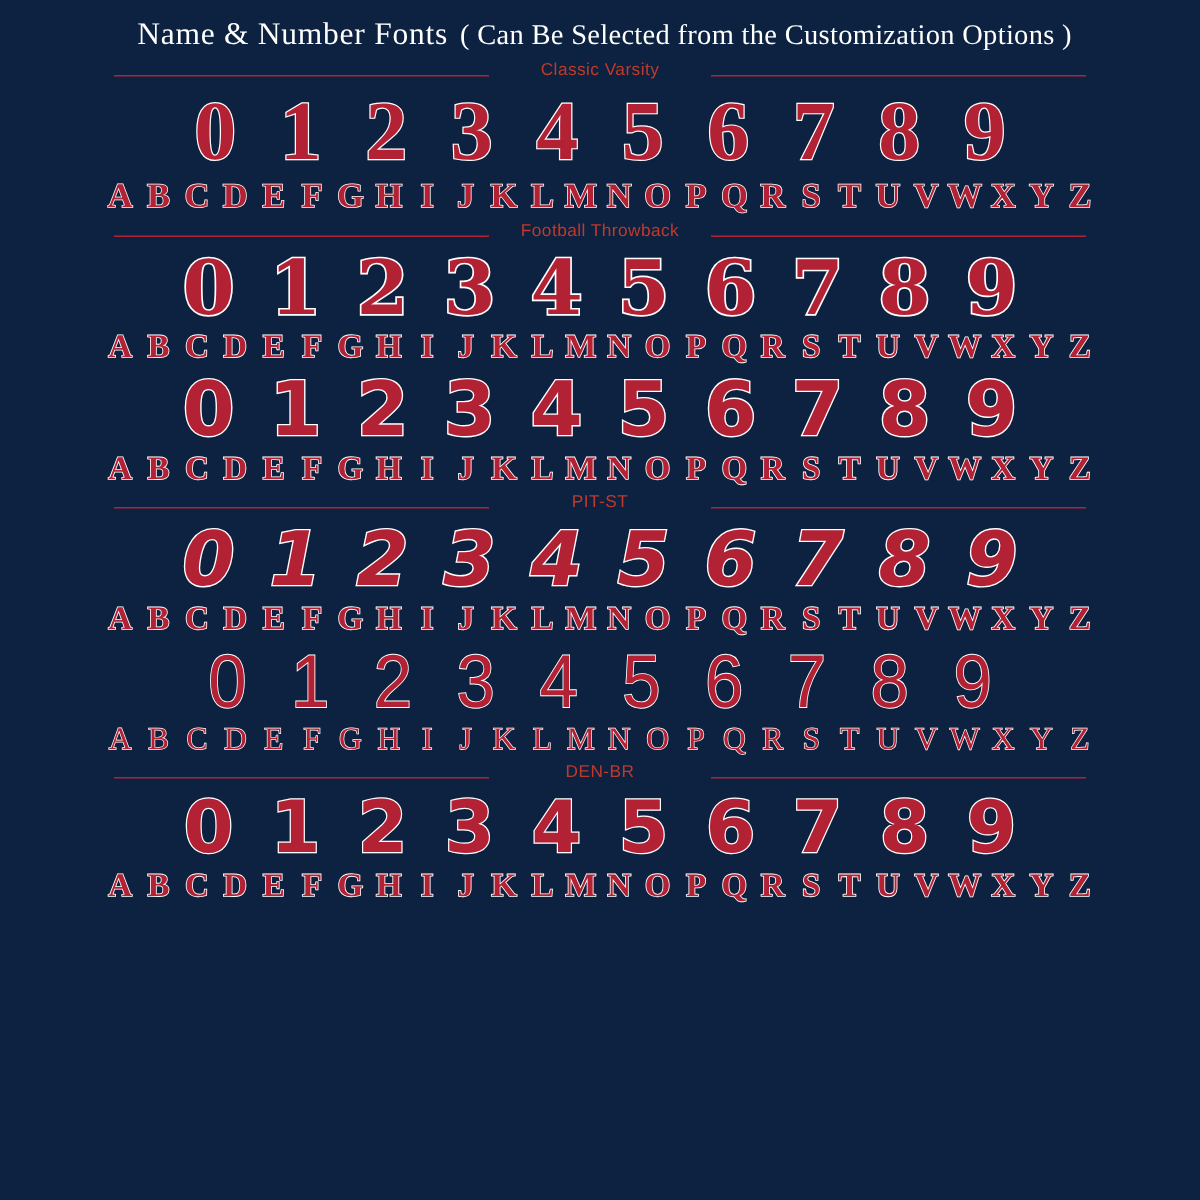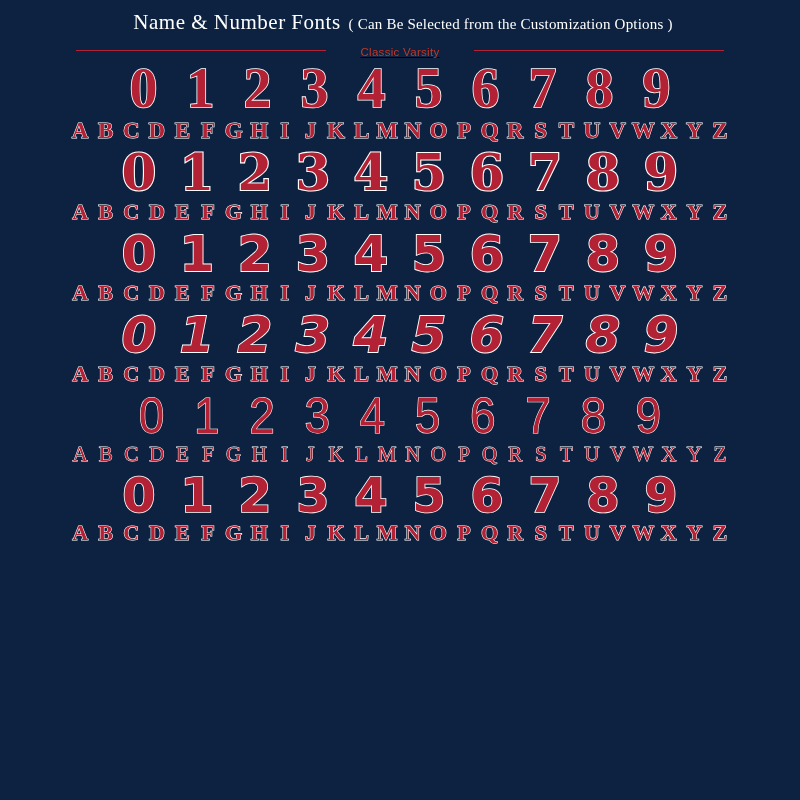--- a/index.html
+++ b/index.html
@@ -32,40 +32,39 @@
   }
   .header-title {
     color: #ffffff;
     font-family: "Liberation Serif", serif;
     font-size: 21px;
     letter-spacing: 0.5px;
   }
   .header-sub {
     color: #ffffff;
     font-family: "Liberation Serif", serif;
-    font-size: 15px;
+    font-size: 19px;
     letter-spacing: 0.2px;
   }
 
   
   .blocks {
     margin-top: 6px;
   }
   .font-block {
     position: relative;
     padding: 0 14px;
     margin-bottom: 6px;
   }
   .block-label-row {
     position: relative;
     height: 17px;
     display: flex;
-    align-items: flex-end;
+    align-items: flex-start;
     justify-content: center;
-    text-decoration: underline;
   }
   .rule {
     position: absolute;
     top: 50%;
     height: 1px;
     background: #b22234;
   }
   .rule.left  { left: 62px; right: auto; width: 250px; }
   .rule.right { right: 62px; left: auto;  width: 250px; }
   .block-label {
@@ -272,20 +271,25 @@
         <span>U</span>
         <span>V</span>
         <span>W</span>
         <span>X</span>
         <span>Y</span>
         <span>Z</span>
       </div>
     </div>
 
     <div class="font-block v-throwback">
+      <div class="block-label-row">
+        <div class="rule left"></div>
+        <div class="rule right"></div>
+        <div class="block-label">Football Throwback</div>
+      </div>
       <div class="numbers">
         <span>0</span>
         <span>1</span>
         <span>2</span>
         <span>3</span>
         <span>4</span>
         <span>5</span>
         <span>6</span>
         <span>7</span>
         <span>8</span>
@@ -358,20 +362,25 @@
         <span>U</span>
         <span>V</span>
         <span>W</span>
         <span>X</span>
         <span>Y</span>
         <span>Z</span>
       </div>
     </div>
 
     <div class="font-block v-pit">
+      <div class="block-label-row">
+        <div class="rule left"></div>
+        <div class="rule right"></div>
+        <div class="block-label">PIT-ST</div>
+      </div>
       <div class="numbers">
         <span>0</span>
         <span>1</span>
         <span>2</span>
         <span>3</span>
         <span>4</span>
         <span>5</span>
         <span>6</span>
         <span>7</span>
         <span>8</span>
@@ -444,20 +453,25 @@
         <span>U</span>
         <span>V</span>
         <span>W</span>
         <span>X</span>
         <span>Y</span>
         <span>Z</span>
       </div>
     </div>
 
     <div class="font-block v-den">
+      <div class="block-label-row">
+        <div class="rule left"></div>
+        <div class="rule right"></div>
+        <div class="block-label">DEN-BR</div>
+      </div>
       <div class="numbers">
         <span>0</span>
         <span>1</span>
         <span>2</span>
         <span>3</span>
         <span>4</span>
         <span>5</span>
         <span>6</span>
         <span>7</span>
         <span>8</span>

